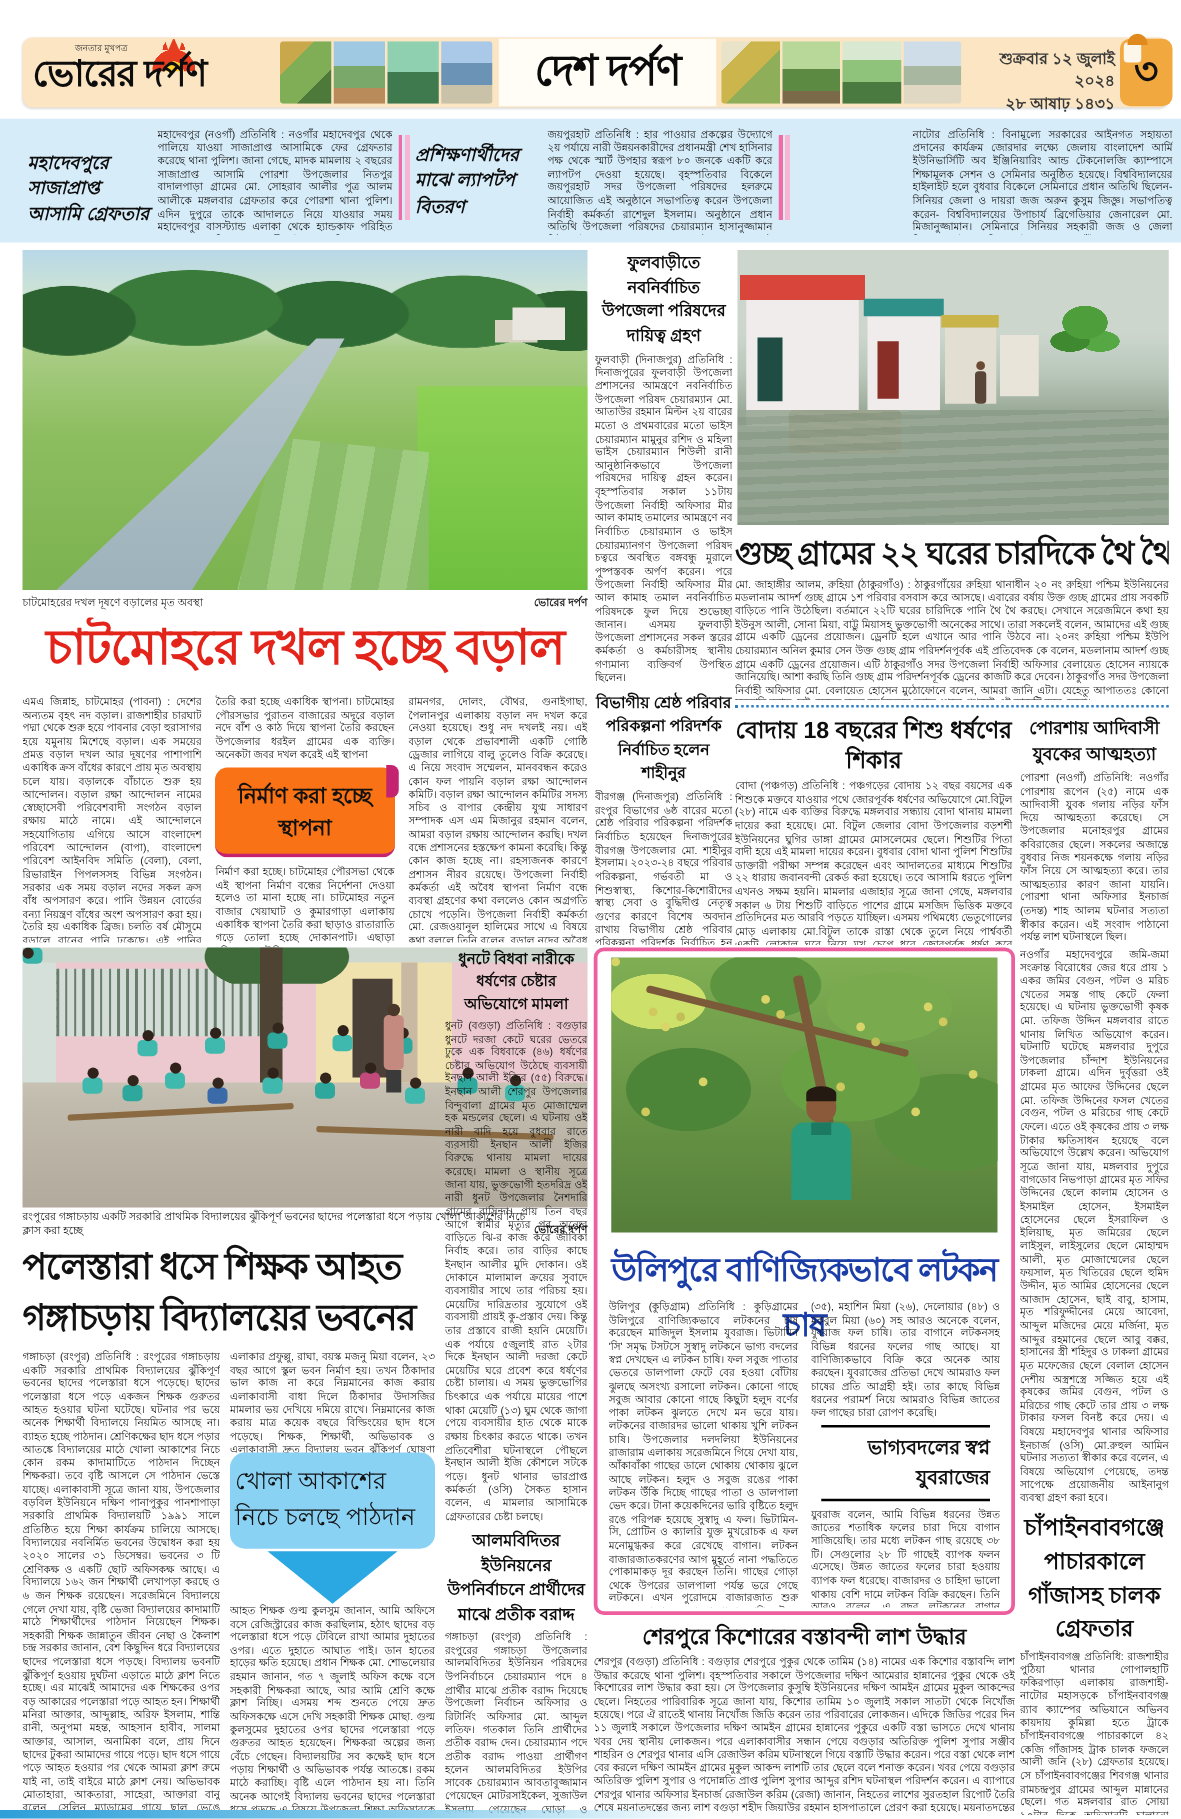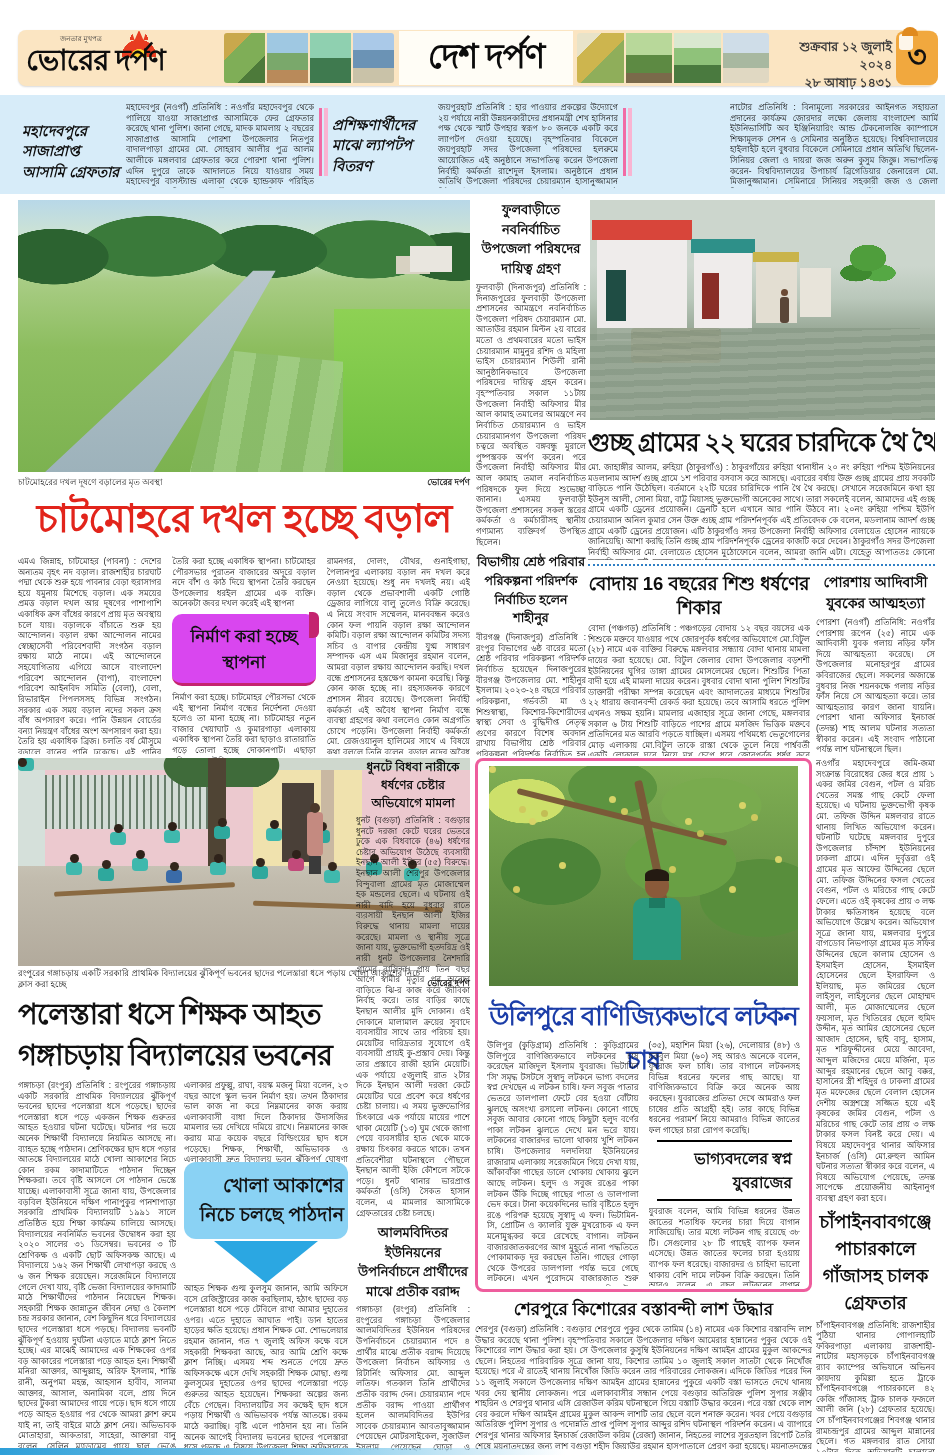--- a/index.html
+++ b/index.html
@@ -59,21 +59,21 @@
   .h-ul { text-decoration-thickness:1.5px; text-underline-offset:3px; }
   .small-head { font-weight:bold; text-align:center; color:#0d0d0d; line-height:1.5; }
 
   
   .caption-row { display:flex; justify-content:space-between; font-size:8.5px; color:#222; }
   .caption-credit { font-weight:bold; }
   .red-head { font-size:39px; font-weight:bold; color:#e2241b; text-align:center; letter-spacing:-1px;
               line-height:1.3; }
   .lead-cols { display:flex; gap:11px; }
   .lead-col { flex:1; }
-  .bluebox { background:#d946ef; border-radius:10px; padding:10px 6px 8px; margin:6px 0;
+  .bluebox { background:#f97316; border-radius:10px; padding:10px 6px 8px; margin:6px 0;
              text-align:center; font-size:17px; font-weight:bold; line-height:1.5; position:relative;
              border-bottom:3px solid #c4246f; }
   .bluebox:after { content:""; position:absolute; right:-3px; top:-2px; width:10px; height:26px;
              background:#c4246f; border-radius:0 6px 6px 0; }
 
   
   .photo { overflow:hidden; position:absolute; }
   .ph-river { left:18px; top:200px; width:452px; height:272px;
       background:linear-gradient(180deg,#b8d8e8 0,#cfe4d2 14%,#a8cc84 30%,#8cbd5e 55%,#7cb250 100%); }
   .ph-river .trees { position:absolute; left:0; top:0; width:100%; height:38%;
@@ -164,21 +164,21 @@
        262px 48px 0 #cfc95e, 286px 90px 0 #d8d468, 180px 100px 0 #cfc95e, 70px 96px 0 #d8d468,
        24px 120px 0 #cfc95e, 240px 120px 0 #d8d468; }
   .ph-lotkon .man { position:absolute; left:44%; top:48%; width:64px; height:88px; }
   .ph-lotkon .man .shirt { position:absolute; left:8px; top:26px; width:48px; height:62px; background:#2a9a7d; border-radius:10px 10px 0 0; }
   .ph-lotkon .man .collar { position:absolute; left:24px; top:26px; width:16px; height:10px; background:#1d7a62; }
   .ph-lotkon .man .head { position:absolute; left:20px; top:0; width:24px; height:26px; border-radius:50% 50% 44% 44%; background:#8a5a3a; }
   .ph-lotkon .man .hair { position:absolute; left:20px; top:-3px; width:24px; height:12px; border-radius:50% 50% 0 0; background:#241a12; }
 
   
   .dotsep { border-top:2.5px dotted #2f7fc5; }
-  .arrowbox { background:#8ad2f4; border-radius:12px; text-align:right; font-weight:bold;
+  .arrowbox { background:#8ad2f4; border-radius:12px; text-align:left; font-weight:normal;
               font-size:19px; line-height:1.5; padding:10px 4px; }
   .arrow-down { width:0; height:0; border-left:52px solid transparent; border-right:52px solid transparent;
               border-top:42px solid #2ba7e2; margin:2px auto 0; }
   .pinkbox { border:3px solid #ee5d9d; border-radius:8px; background:#fff; }
   .blue-head { font-size:26px; font-weight:bold; color:#1b3da8; text-align:center; letter-spacing:-1px; }
   .quote-inline { display:block; text-align:right; font-weight:bold; font-size:15.5px; line-height:1.5;
               border-top:2px solid #000; border-bottom:2px solid #000; padding:5px 0; margin:5px 8px; }
   .bottom-strip { left:0; top:1448px; width:565px; height:7px;
               background:linear-gradient(90deg,#2e9fd8 0,#8fd0ee 60%,transparent 100%); }
 </style>
@@ -270,21 +270,21 @@
   <div class="banana"></div>
   <div class="logs"></div>
   <div class="water"></div>
   <div class="man"></div>
 </div>
 <div class="abs" style="left:588px;top:423px;width:347px;font-size:25px;font-weight:bold;letter-spacing:-1px;white-space:nowrap;overflow:hidden;">গুচ্ছ গ্রামের ২২ ঘরের চারদিকে থৈ থৈ পানি</div>
 <div class="abs bodytxt" style="left:588px;top:462px;width:347px;height:98px;">মো. জাহাঙ্গীর আলম, রুহিয়া (ঠাকুরগাঁও) : ঠাকুরগাঁয়ের রুহিয়া থানাধীন ২০ নং রুহিয়া পশ্চিম ইউনিয়নের মডলানাম আদর্শ গুচ্ছ গ্রামে ১শ পরিবার বসবাস করে আসছে। এবারের বর্ষায় উক্ত গুচ্ছ গ্রামের প্রায় সবকটি বাড়িতে পানি উঠেছিল। বর্তমানে ২২টি ঘরের চারিদিকে পানি থৈ থৈ করছে। সেখানে সরেজমিনে কথা হয় ইউনুস আলী, সোনা মিয়া, বাট্টু মিয়াসহ ভুক্তভোগী অনেকের সাথে। তারা সকলেই বলেন, আমাদের এই গুচ্ছ গ্রামে একটি ড্রেনের প্রয়োজন। ড্রেনটি হলে এখানে আর পানি উঠবে না। ২০নং রুহিয়া পশ্চিম ইউপি চেয়ারম্যান অনিল কুমার সেন উক্ত গুচ্ছ গ্রাম পরিদর্শনপূর্বক এই প্রতিবেদক কে বলেন, মডলানাম আদর্শ গুচ্ছ গ্রামে একটি ড্রেনের প্রয়োজন। এটি ঠাকুরগাঁও সদর উপজেলা নির্বাহী অফিসার বেলায়েত হোসেন ন্যায়কে জানিয়েছি। আশা করছি তিনি গুচ্ছ গ্রাম পরিদর্শনপূর্বক ড্রেনের কাজটি করে দেবেন। ঠাকুরগাঁও সদর উপজেলা নির্বাহী অফিসার মো. বেলায়েত হোসেন মুঠোফোনে বলেন, আমরা জানি এটা। যেহেতু আপাততঃ কোনো সরকারি বরাদ্দ নেই সেহেতু নতুন অর্থবছরের বরাদ্দ পেলে প্রথমেই এই কাজটি করে দেবো।</div>
 <div class="abs dotsep" style="left:588px;top:564px;width:347px;"></div>
 
 <div class="abs" style="left:588px;top:572px;width:222px;height:184px;overflow:hidden;">
-  <div class="small-head" style="font-size:18.5px;line-height:1.3;">বোদায় 16 বছরের শিশু ধর্ষণের শিকার</div>
+  <div class="small-head" style="font-size:18.5px;line-height:1.3;">বোদায় 18 বছরের শিশু ধর্ষণের শিকার</div>
   <div class="bodytxt" style="margin-top:3px;">বোদা (পঞ্চগড়) প্রতিনিধি : পঞ্চগড়ের বোদায় ১২ বছর বয়সের এক শিশুকে মক্তবে যাওয়ার পথে জোরপূর্বক ধর্ষণের অভিযোগে মো.বিটুল (২৮) নামে এক ব্যক্তির বিরুদ্ধে মঙ্গলবার সন্ধ্যায় বোদা থানায় মামলা দায়ের করা হয়েছে। মো. বিটুল জেলার বোদা উপজেলার বড়শশী ইউনিয়নের ঘুগির ডাঙ্গা গ্রামের মোসলেমের ছেলে। শিশুটির পিতা বাদী হয়ে এই মামলা দায়ের করেন। বুধবার বোদা থানা পুলিশ শিশুটির ডাক্তারী পরীক্ষা সম্পন্ন করেছেন এবং আদালতের মাধ্যমে শিশুটির ২২ ধারায় জবানবন্দী রেকর্ড করা হয়েছে। তবে আসামি ধরতে পুলিশ এখনও সক্ষম হয়নি। মামলার এজাহার সূত্রে জানা গেছে, মঙ্গলবার সকাল ৬ টায় শিশুটি বাড়িতে পাশের গ্রামে মসজিদ ভিত্তিক মক্তবে প্রতিদিনের মত আরবি পড়তে যাচ্ছিল। এসময় পথিমধ্যে ভেতুগোলের মোড় এলাকায় মো.বিটুল তাকে রাস্তা থেকে তুলে নিয়ে পার্শ্ববর্তী একটি লোকাল ঘরে নিয়ে মুখ চেপে ধরে জোরপূর্বক ধর্ষণ করে পালিয়ে যায়। পরে শিশুটি বাড়ি ফিরে কান্নাকাটি করতে করতে তার মাকে ঘটনার কথা জানায়। এর পর শিশু অসুস্থ হয়ে পড়লে তাকে বোদা উপজেলা স্বাস্থ্য কেন্দ্রে ভর্তি করা হয়। এখানকার চিকিৎসক শিশুটিকে প্রাথমিক চিকিৎসা প্রদান করে পঞ্চগড় আধুনিক সদর হাসপাতালে রেফার্ড করেন। বোদা থানার ভারপ্রাপ্ত কর্মকর্তা মো. মোজাম্মেল হক থানায় ধর্ষণের মামলা দায়েরের কথা স্বীকার করে বলেন, শিশুটির ডাক্তারী পরীক্ষা সম্পন্ন করেছেন এবং আদালতের মাধ্যমে শিশুটির ২২ ধারায় জবানবন্দী রেকর্ড করা হয়েছে। আসামী পলাতক আছে, গ্রেফতারের চেষ্টা অব্যাহত রয়েছে।</div>
 </div>
 <div class="abs" style="left:816px;top:572px;width:119px;height:184px;overflow:hidden;">
   <div class="small-head h-ul" style="font-size:14px;">পোরশায় আদিবাসী যুবকের আত্মহত্যা</div>
   <div class="bodytxt" style="margin-top:3px;">পোরশা (নওগাঁ) প্রতিনিধি: নওগাঁর পোরশায় রূপেন (২৫) নামে এক আদিবাসী যুবক গলায় নড়ির ফাঁস দিয়ে আত্মহত্যা করেছে। সে উপজেলার মনোহরপুর গ্রামের কবিরাজের ছেলে। সকলের অজান্তে বুধবার নিজ শয়নকক্ষে গলায় নড়ির ফাঁস নিয়ে সে আত্মহত্যা করে। তার আত্মহত্যার কারণ জানা যায়নি। পোরশা থানা অফিসার ইনচার্জ (তদন্ত) শাহ আলম ঘটনার সত্যতা স্বীকার করেন। এই সংবাদ পাঠানো পর্যন্ত লাশ ঘটনাস্থলে ছিল।</div>
 
 </div>
 
 <div class="photo ph-school">
   <div class="wall"></div>

